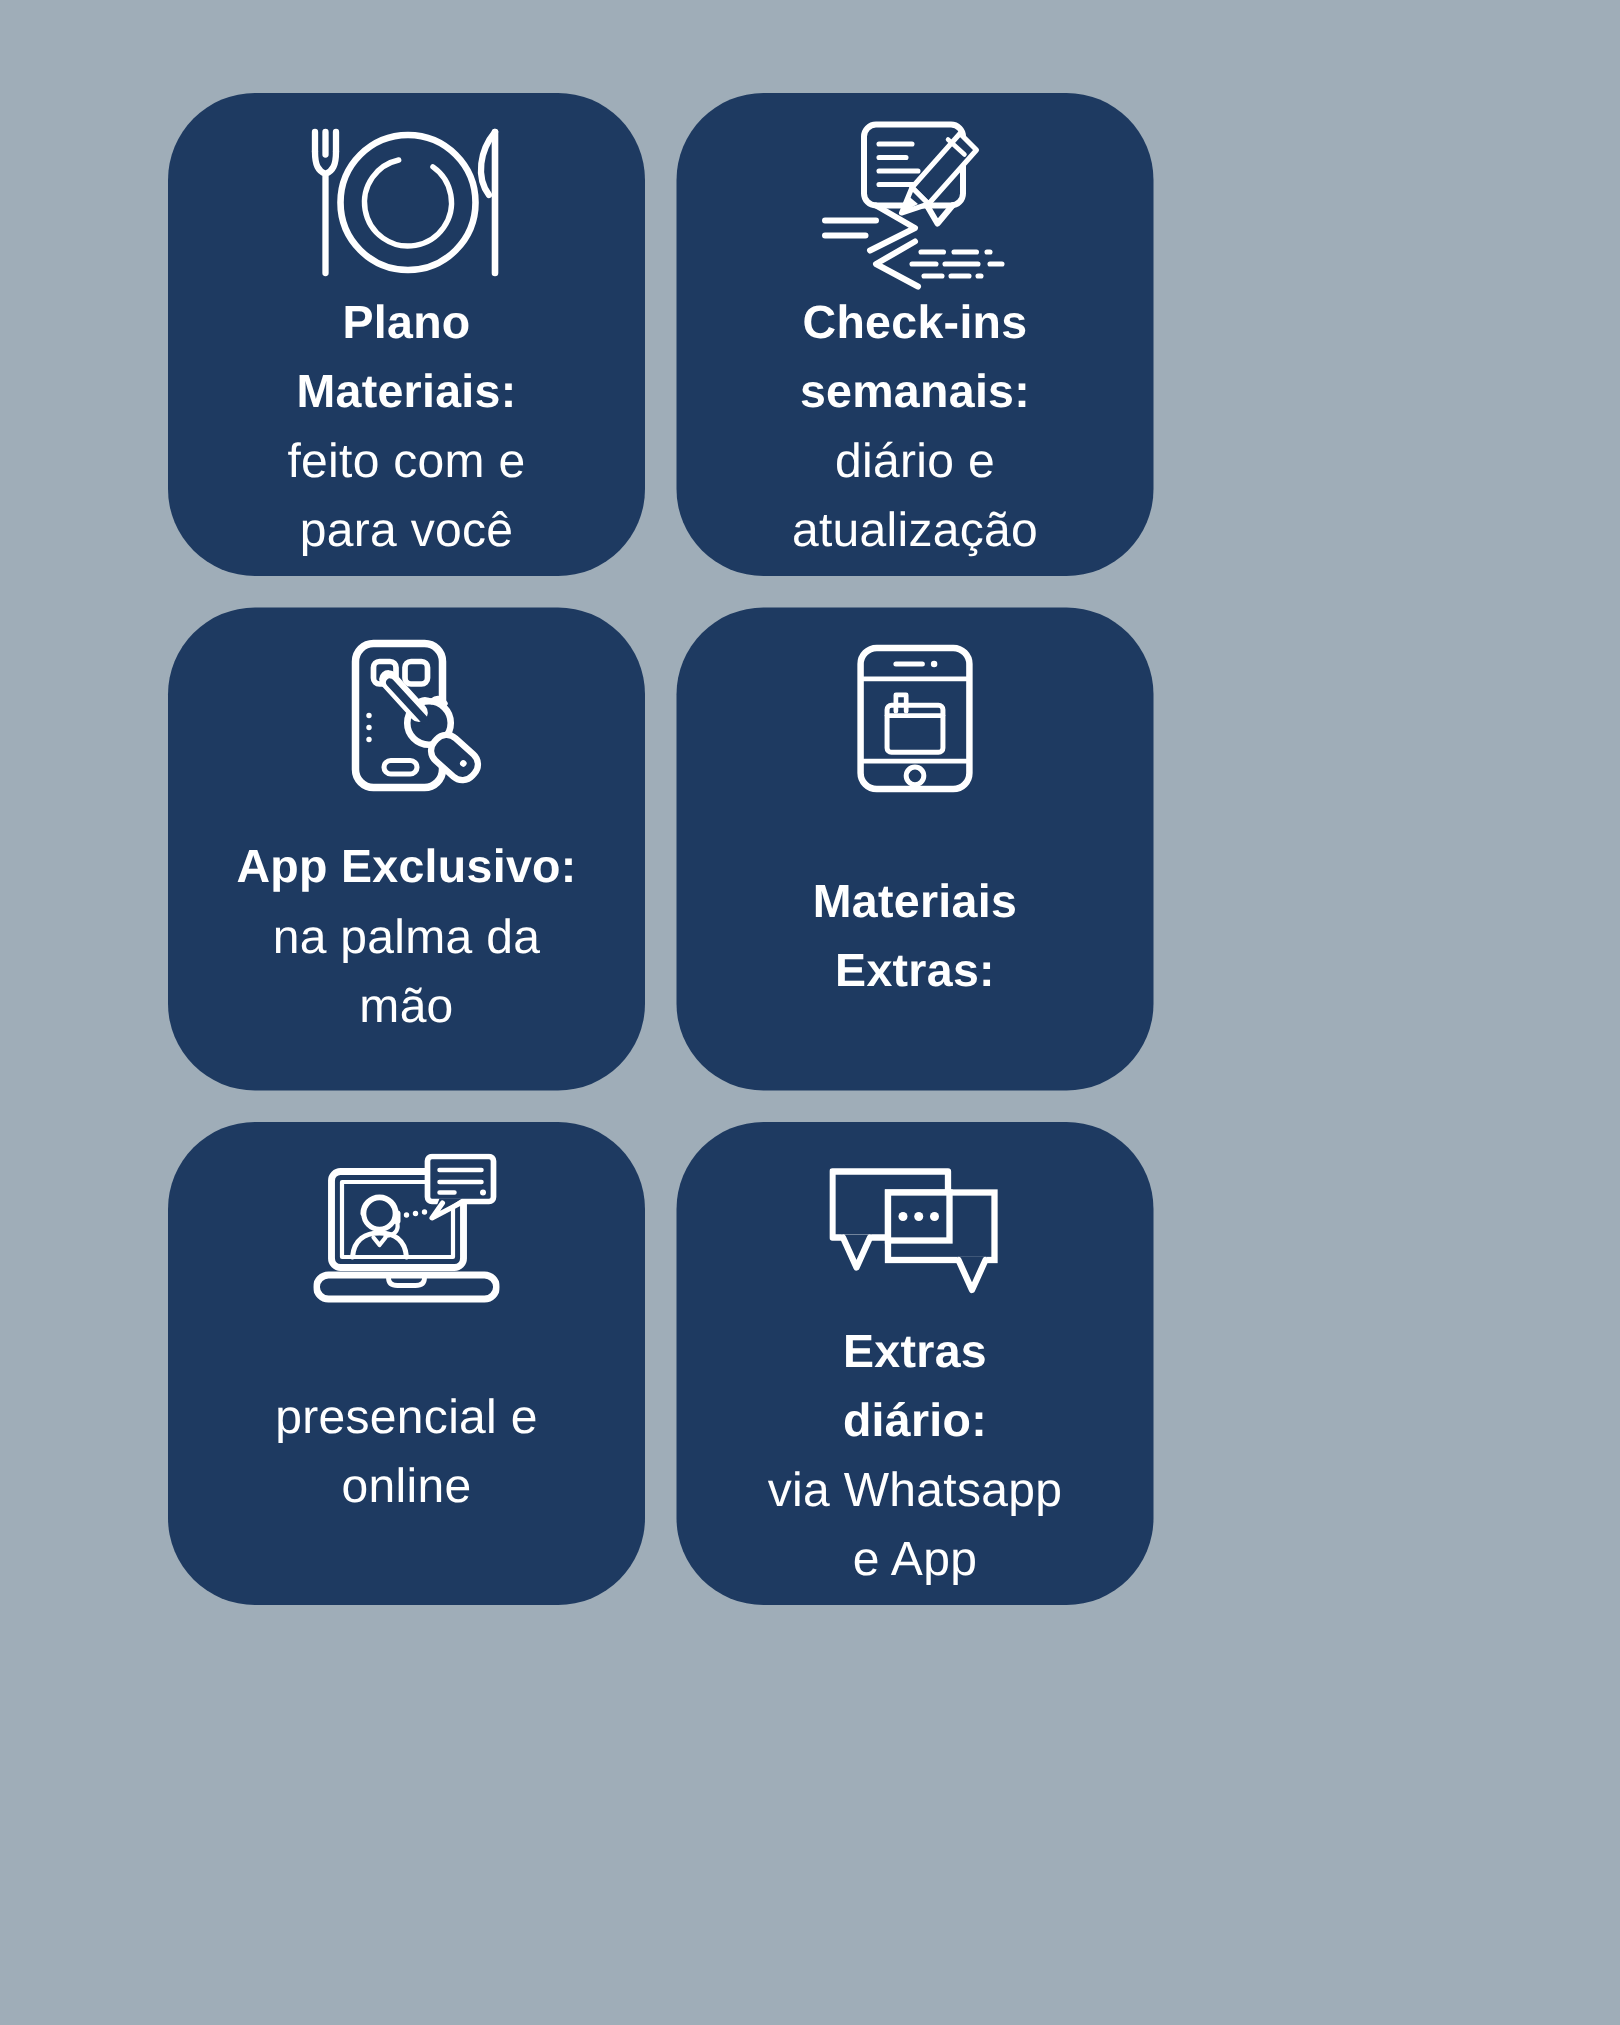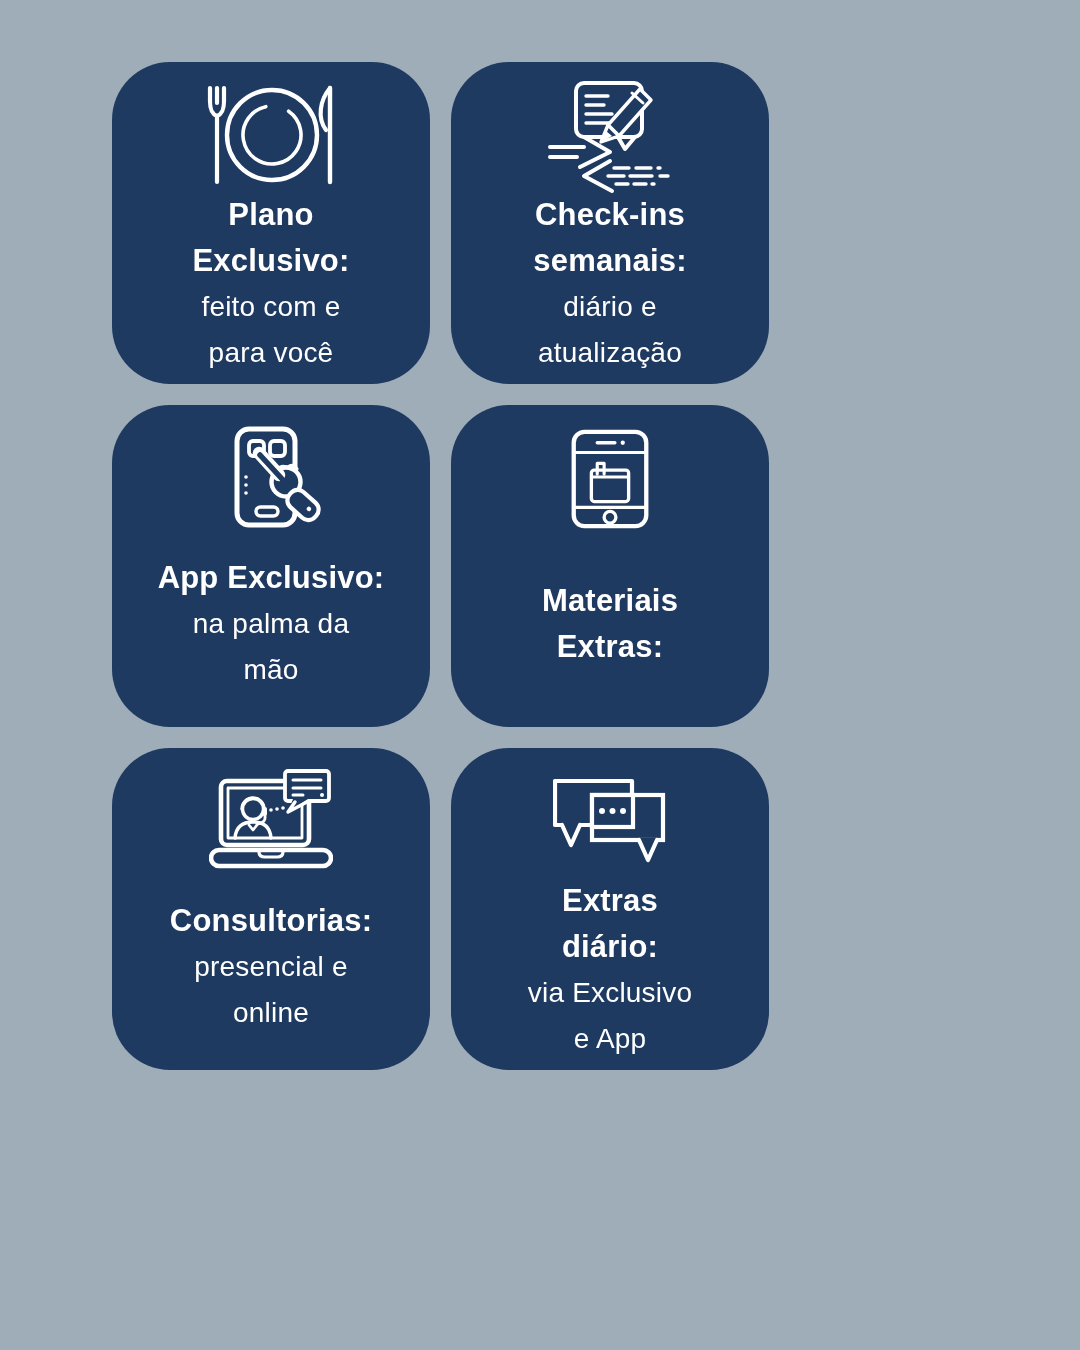--- a/index.html
+++ b/index.html
@@ -44,21 +44,21 @@
     flex:1;
     display:flex;
     flex-direction:column;
     justify-content:center;
     align-items:center;
     text-align:center;
     padding-bottom:14px;
     width:100%;
   }
   .line{
-    font-size:28px;
+    font-size:32px;
     line-height:46px;
     font-weight:400;
     letter-spacing:.2px;
     white-space:nowrap;
   }
   .line.bold{
     font-weight:700;
     font-size:31px;
   }
   
@@ -80,21 +80,21 @@
 
         <circle class="st" stroke-width="4.4" cx="76" cy="51" r="45"></circle>
         <circle class="st" stroke-width="3.6" cx="76" cy="51" r="29" stroke-dasharray="158 24" transform="rotate(-55 76 51)"></circle>
 
         <path class="st" stroke-width="4.4" d="M134 4 V98"></path>
         <path class="st" stroke-width="4.2" d="M134 4 C124 16 121 34 130 46"></path>
       </svg>
     </div>
     <div class="text">
       <div class="line bold">Plano</div>
-      <div class="line bold">Exclusivo:</div>
+      <div class="line bold">Materiais:</div>
       <div class="line">feito com e</div>
       <div class="line">para você</div>
     </div>
   </section>
 
   <section class="card">
     <div class="icon-wrap">
       <svg width="124" height="118" viewBox="0 0 124 118">
 
         <rect class="st" stroke-width="4" x="28" y="6" width="66" height="54" rx="8"></rect>
@@ -196,21 +196,20 @@
         <path class="st" stroke-width="3" d="M84 11 h28 M84 19 h28 M84 26 h10"></path>
         <circle class="fw" cx="113" cy="26" r="2"></circle>
         <polygon class="fn" points="84,30 79,43 99,30"></polygon>
         <path class="st" stroke-width="3.4" d="M86 33 L79 43 L98 33"></path>
 
         <rect class="st" stroke-width="4.6" x="2" y="81" width="120" height="16" rx="8"></rect>
         <path class="st" stroke-width="3.2" d="M50 81 v2 q0 5 6 5 h12 q6 0 6 -5 v-2"></path>
       </svg>
     </div>
     <div class="text">
-      <div class="line bold">Consultorias:</div>
       <div class="line">presencial e</div>
       <div class="line">online</div>
     </div>
   </section>
 
   <section class="card">
     <div class="icon-wrap">
       <svg width="114" height="88" viewBox="0 0 114 86">
 
         <rect class="st" stroke-width="4.2" x="2" y="2" width="77" height="44"></rect>
@@ -223,18 +222,18 @@
 
         <rect class="fn" stroke="#fff" stroke-width="4.2" x="39" y="16" width="41" height="32"></rect>
         <circle class="fw" cx="49" cy="32" r="3"></circle>
         <circle class="fw" cx="59.5" cy="32" r="3"></circle>
         <circle class="fw" cx="70" cy="32" r="3"></circle>
       </svg>
     </div>
     <div class="text">
       <div class="line bold">Extras</div>
       <div class="line bold">diário:</div>
-      <div class="line">via Exclusivo</div>
+      <div class="line">via Whatsapp</div>
       <div class="line">e App</div>
     </div>
   </section>
 
 </main>
 
 </body></html>

